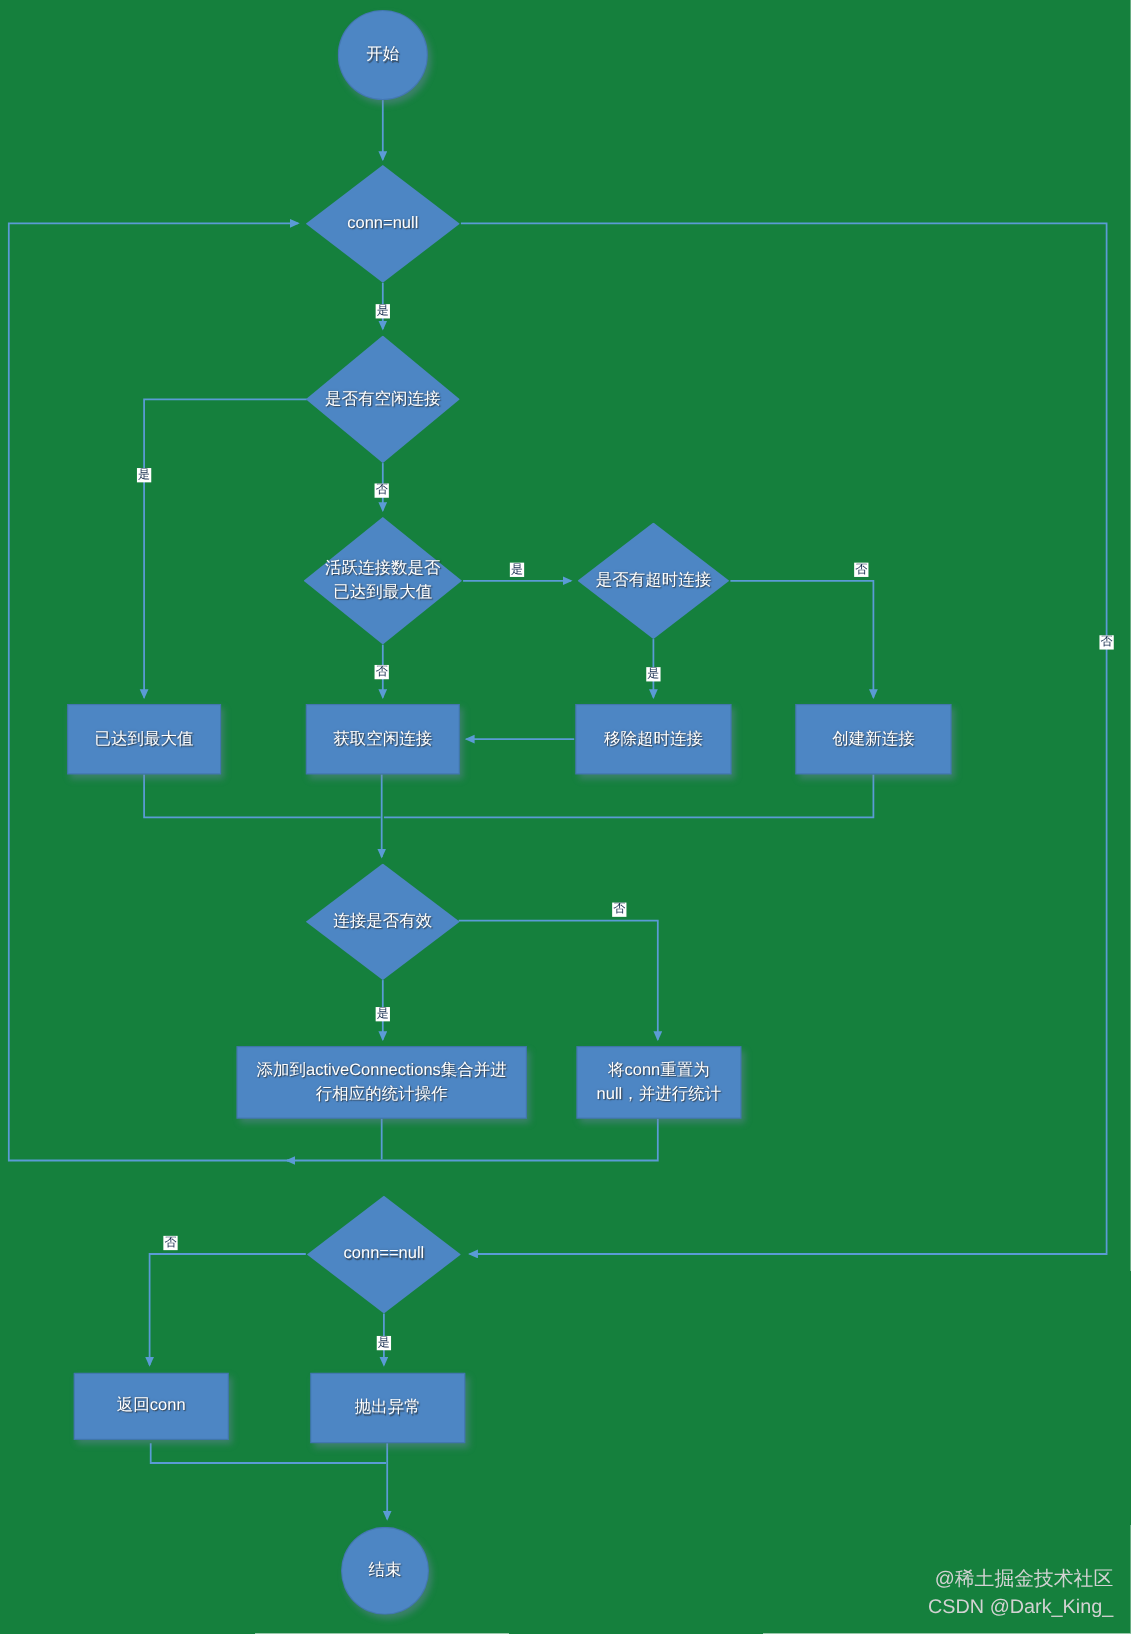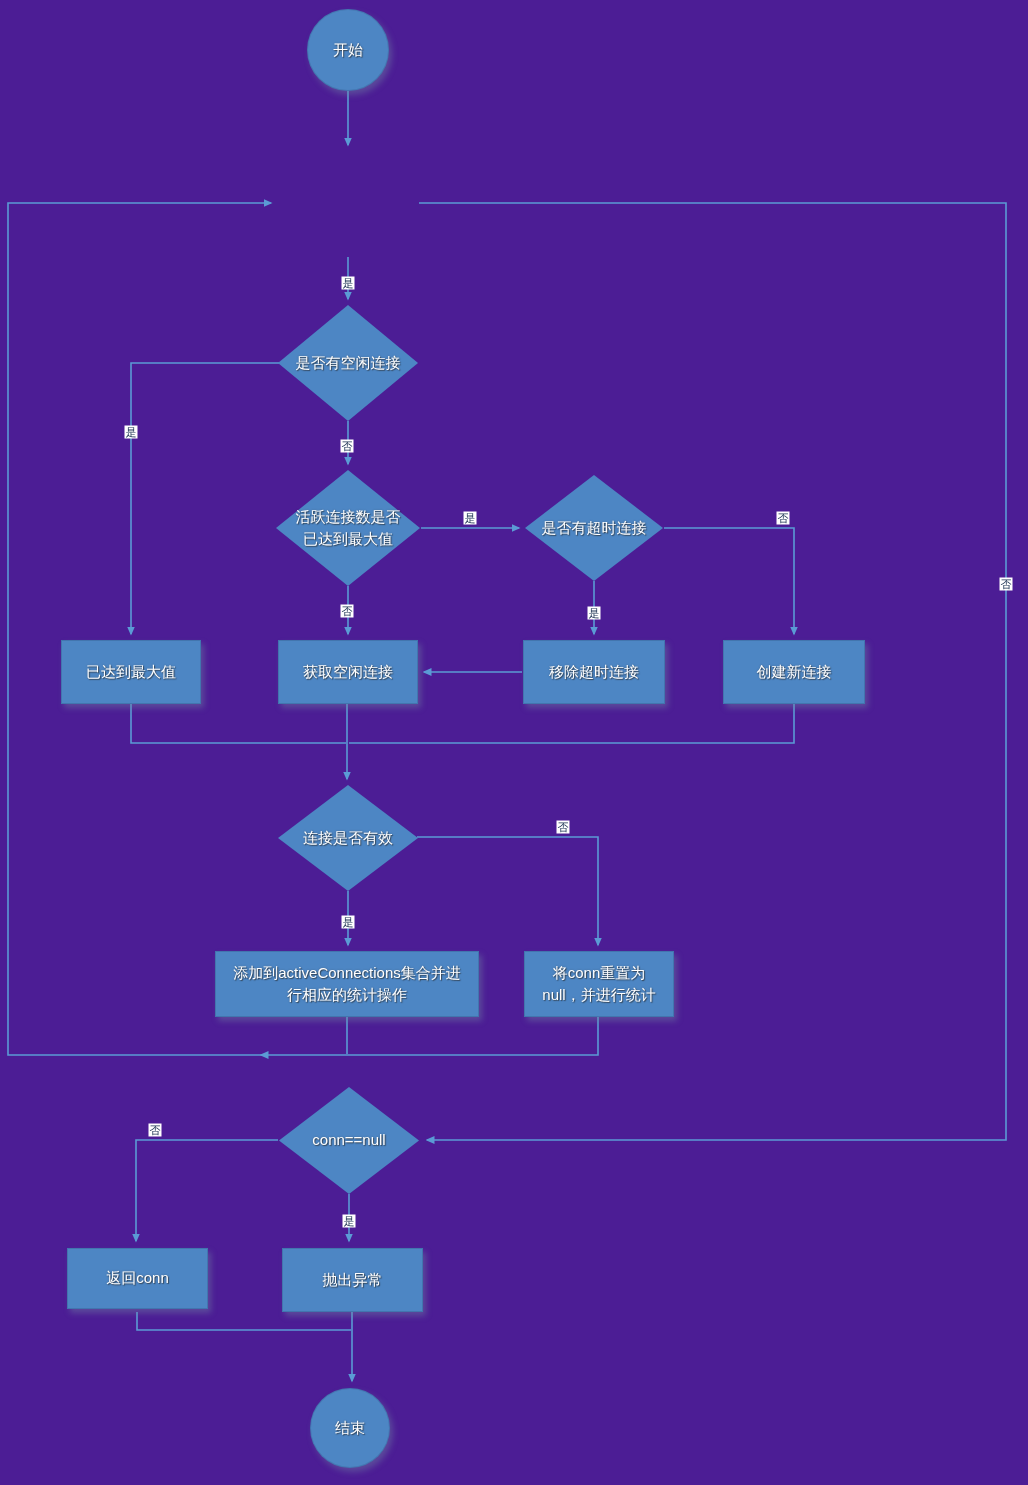--- a/index.html
+++ b/index.html
@@ -1,17 +1,17 @@
 <!DOCTYPE html>
 <html><head>
 <meta charset="utf-8">
 <style>
   html,body{margin:0;padding:0;background:#fff;}
   #canvas{
-    position:relative;width:1028px;height:1485px;background:#4c1d95;
+    position:relative;width:1028px;height:1485px;background:#15803d;
     font-family:"Liberation Sans","DejaVu Sans",sans-serif;overflow:hidden;
   }
   #wires{position:absolute;left:0;top:0;z-index:1;}
   .node{position:absolute;z-index:2;display:flex;align-items:center;justify-content:center;}
   .shape{position:absolute;inset:0;}
   .rect{background:#4d86c4;border:1px solid rgba(45,85,135,.35);box-shadow:3px 4px 6px rgba(110,130,165,.45);}
   .circle{background:#4d86c4;border:1px solid rgba(45,85,135,.3);border-radius:50%;box-shadow:3px 4px 6px rgba(110,130,165,.45);}
   .diamond{background:#4d86c4;clip-path:polygon(50% 0,100% 50%,50% 100%,0 50%);filter:drop-shadow(3px 4px 3px rgba(110,130,165,.5));}
   .nlabel{
     position:relative;z-index:2;color:#ffffff;font-size:15px;line-height:1.5;
@@ -62,20 +62,24 @@
       <polyline points="137,1312 137,1330 351,1330"></polyline>
       <polyline points="352,1312 352,1381" marker-end="url(#arr)"></polyline>
     </g>
   </svg>
 
   <div class="node" style="left:307px;top:9px;width:82px;height:82px">
     <div class="shape circle"></div>
     <div class="nlabel">开始</div>
   </div>
 
+  <div class="node" style="left:278px;top:150px;width:140px;height:107px">
+    <div class="shape diamond"></div>
+    <div class="nlabel">conn=null</div>
+  </div>
 
   <div class="node" style="left:278px;top:305px;width:140px;height:116px">
     <div class="shape diamond"></div>
     <div class="nlabel">是否有空闲连接</div>
   </div>
 
   <div class="node" style="left:276px;top:470px;width:144px;height:116px">
     <div class="shape diamond"></div>
     <div class="nlabel">活跃连接数是否
 已达到最大值</div>
@@ -149,14 +153,18 @@
   <span class="elabel" style="left:470px;top:518px">是</span>
   <span class="elabel" style="left:347px;top:611px">否</span>
   <span class="elabel" style="left:594px;top:613px">是</span>
   <span class="elabel" style="left:783px;top:518px">否</span>
   <span class="elabel" style="left:348px;top:922px">是</span>
   <span class="elabel" style="left:563px;top:827px">否</span>
   <span class="elabel" style="left:1006px;top:584px">否</span>
   <span class="elabel" style="left:155px;top:1130px">否</span>
   <span class="elabel" style="left:349px;top:1221px">是</span>
 
+  <div id="watermark">
+    <div>@稀土掘金技术社区</div>
+    <div>CSDN @Dark_King_</div>
+  </div>
 
 </div>
 
 </body></html>

